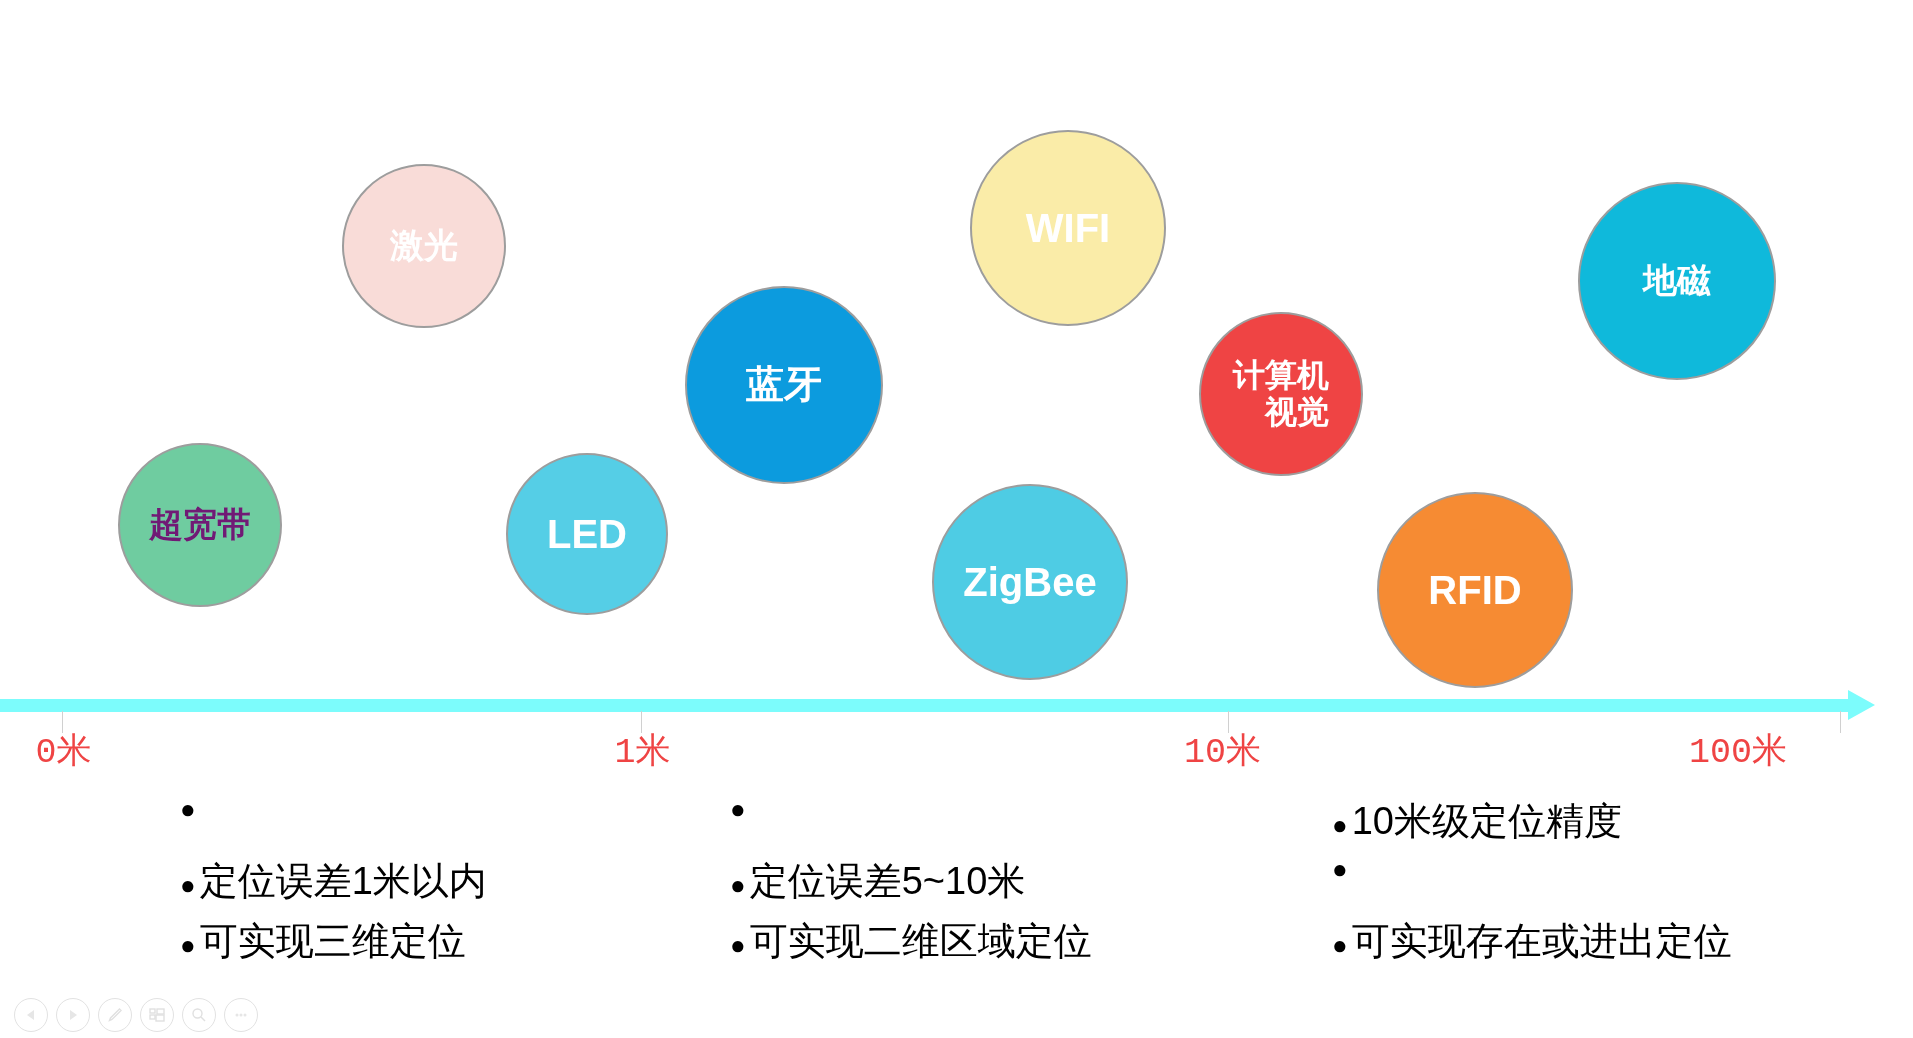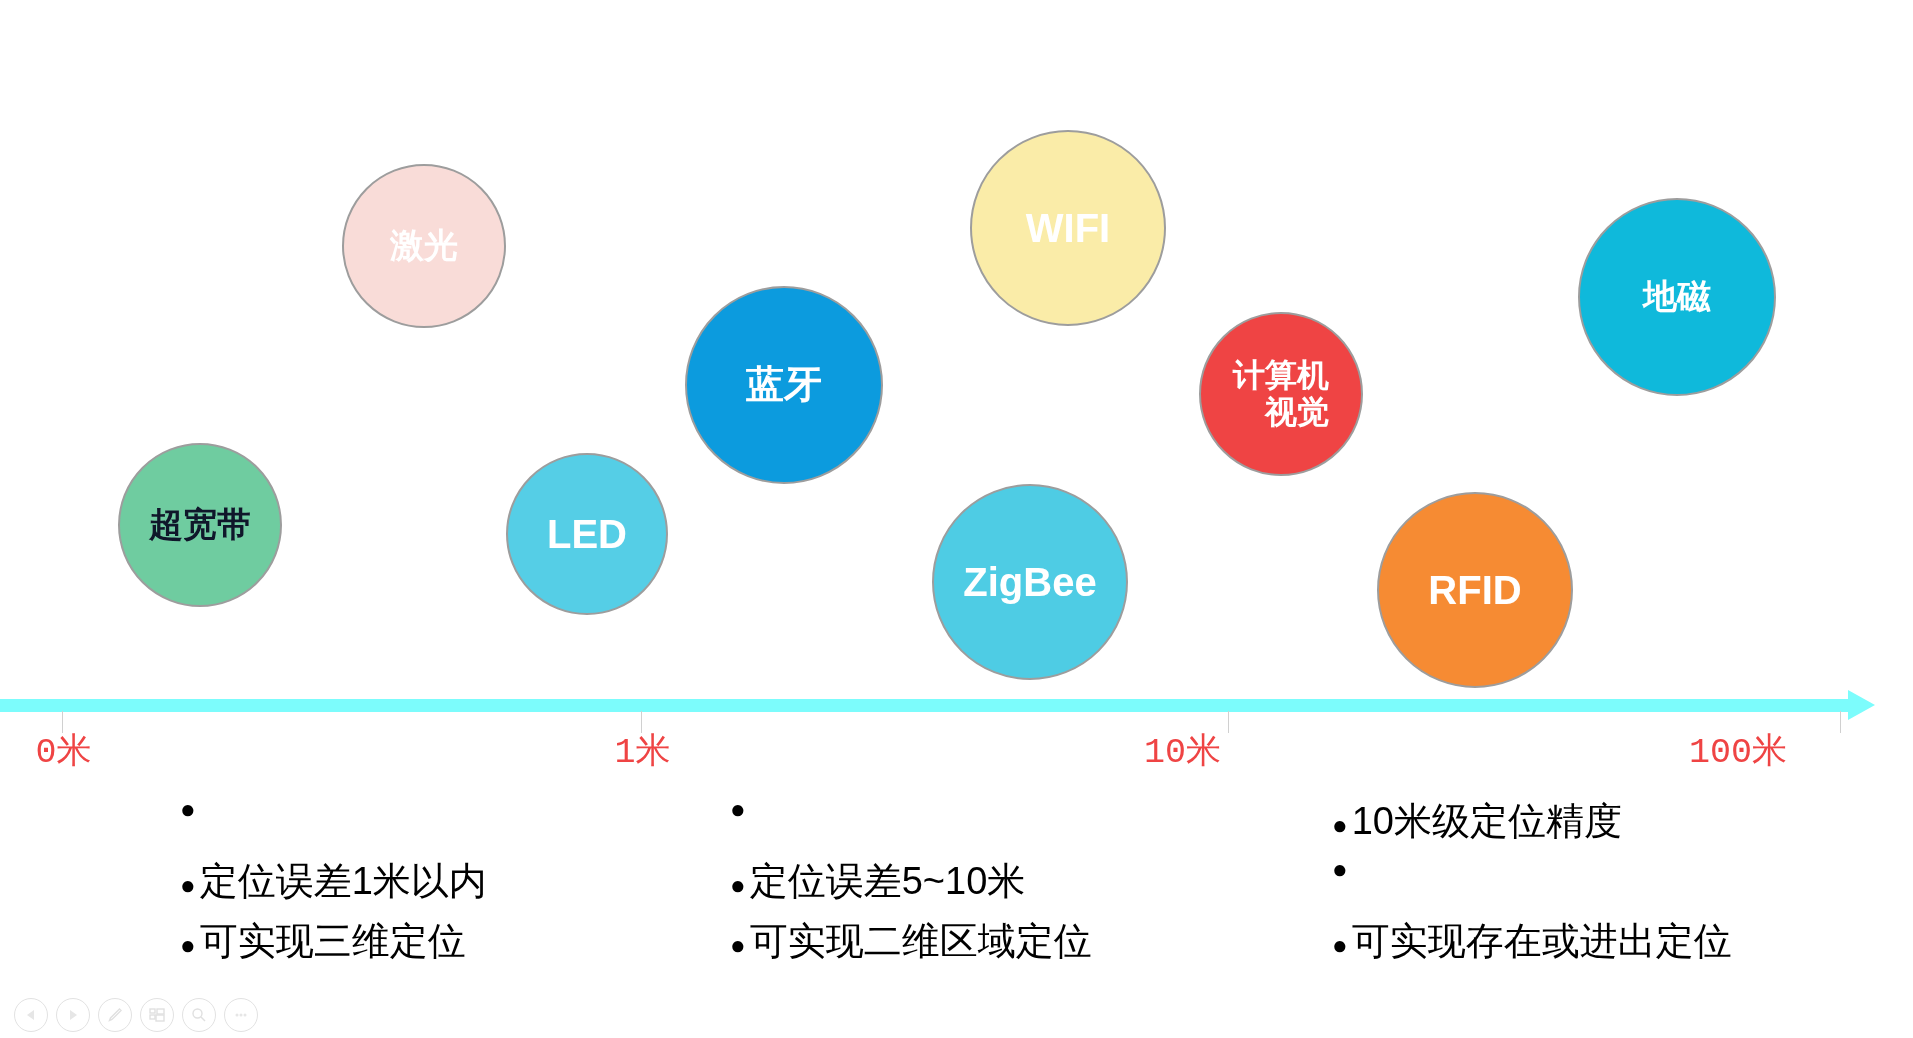--- a/index.html
+++ b/index.html
@@ -128,21 +128,21 @@
   .tb-btn svg { display: block; }
   .tb-btn svg * { stroke: #e0e0e0; fill: none; stroke-width: 1.4; }
   .tb-btn.filled svg * { fill: #e6e6e6; stroke: none; }
 </style>
 </head>
 <body>
 
 <div id="slide">
 
   <div id="bubble-layer">
-      <div class="bubble" style="left: 118px; top: 443px; width: 164px; height: 164px; background: rgb(111, 204, 160); color: #0f172a; font-size: 34px;">
+      <div class="bubble" style="left: 118px; top: 443px; width: 164px; height: 164px; background: rgb(111, 204, 160); color: #701a75; font-size: 34px;">
         <span class="blabel">超宽带</span>
       </div>
       <div class="bubble" style="left: 342px; top: 164px; width: 164px; height: 164px; background: rgb(249, 220, 216); color: rgb(255, 255, 255); font-size: 34px;">
         <span class="blabel">激光</span>
       </div>
       <div class="bubble" style="left: 506px; top: 453px; width: 162px; height: 162px; background: rgb(85, 206, 230); color: rgb(255, 255, 255); font-size: 40px;">
         <span class="blabel">LED</span>
       </div>
       <div class="bubble" style="left: 685px; top: 286px; width: 198px; height: 198px; background: rgb(12, 155, 222); color: rgb(255, 255, 255); font-size: 38px;">
         <span class="blabel">蓝牙</span>
@@ -153,39 +153,39 @@
       <div class="bubble" style="left: 970px; top: 130px; width: 196px; height: 196px; background: rgb(250, 236, 168); color: rgb(255, 255, 255); font-size: 40px;">
         <span class="blabel">WIFI</span>
       </div>
       <div class="bubble" style="left: 1199px; top: 312px; width: 164px; height: 164px; background: #ef4444; color: rgb(255, 255, 255); font-size: 32px;">
         <span class="blabel">计算机
 视觉</span>
       </div>
       <div class="bubble" style="left: 1377px; top: 492px; width: 196px; height: 196px; background: rgb(246, 139, 51); color: rgb(255, 255, 255); font-size: 40px;">
         <span class="blabel">RFID</span>
       </div>
-      <div class="bubble" style="left: 1578px; top: 198px; width: 198px; height: 198px; background: rgb(15, 185, 219); color: rgb(255, 255, 255); font-size: 34px;">
+      <div class="bubble" style="left: 1578px; top: 182px; width: 198px; height: 198px; background: rgb(15, 185, 219); color: rgb(255, 255, 255); font-size: 34px;">
         <span class="blabel">地磁</span>
       </div>
     </div>
 
   <div id="axis-wrap">
     <div id="axis-line"></div>
     <div id="axis-arrow"></div>
     <div id="tick-layer">
         <div class="tick" style="left: 62px;"></div>
         <div class="tick" style="left: 641px;"></div>
         <div class="tick" style="left: 1228px;"></div>
         <div class="tick" style="left: 1840px;"></div>
       </div>
   </div>
   <div id="axis-label-layer">
       <div class="axis-label" style="left: 35.5px;">0米</div>
       <div class="axis-label" style="left: 614.5px;">1米</div>
-      <div class="axis-label" style="left: 1144px;">10米</div>
+      <div class="axis-label" style="left: 1184px;">10米</div>
       <div class="axis-label" style="left: 1689px;">100米</div>
     </div>
 
   <div id="column-layer">
       <div class="col" style="left: 180px;">
         <div class="bullet-row">
           <span class="dot">●</span>
         </div>
         <div class="bullet-row">
           <span class="dot">●</span>

